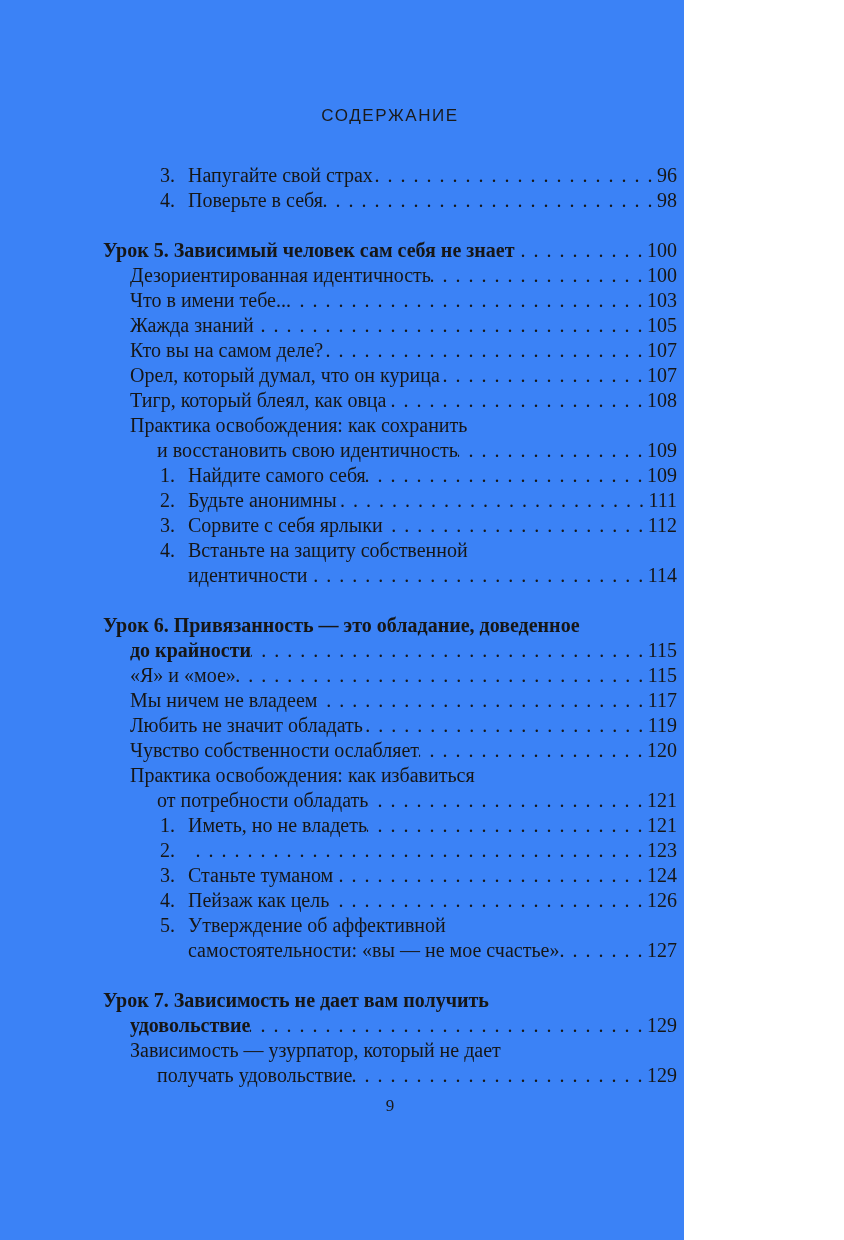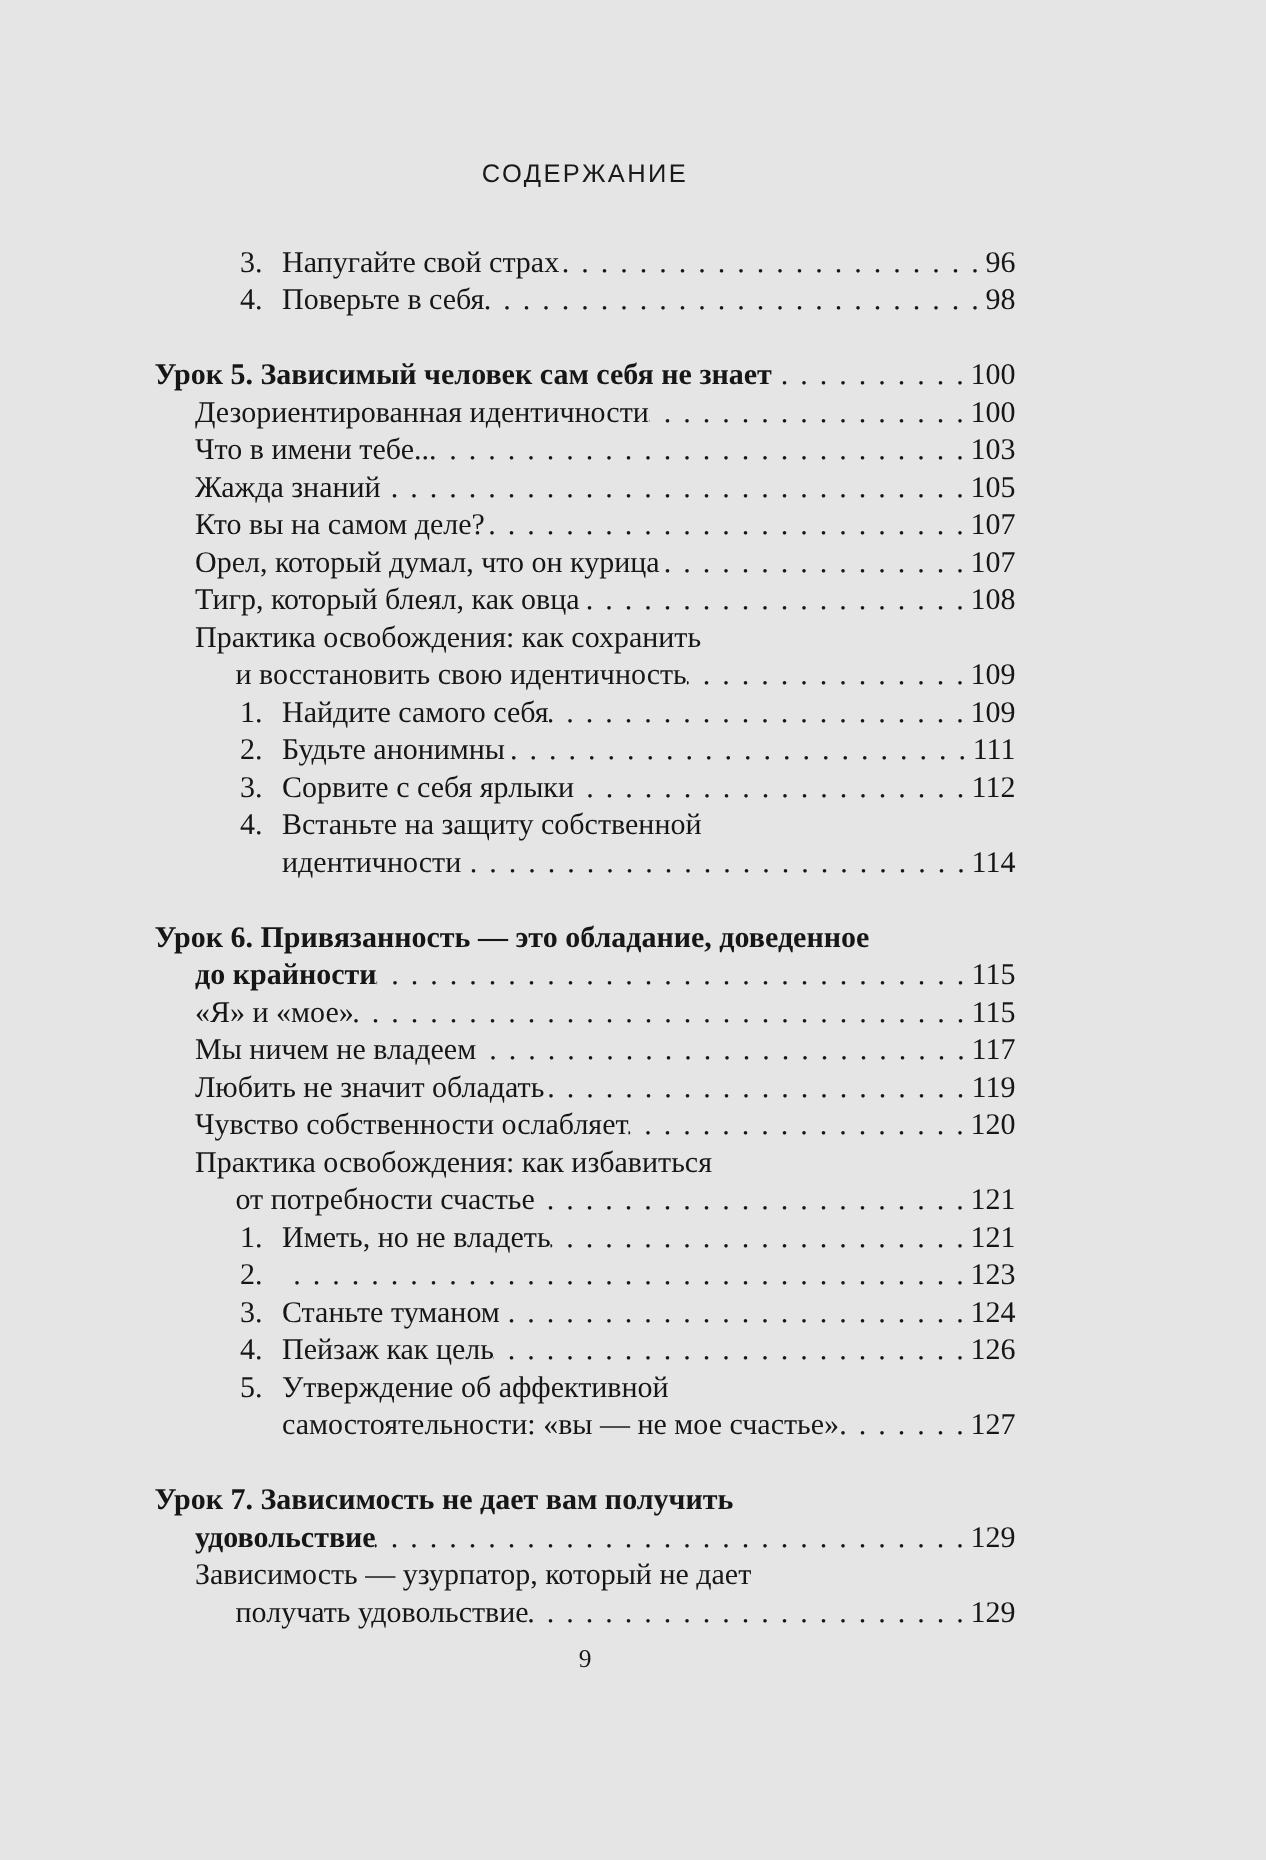--- a/index.html
+++ b/index.html
@@ -2,23 +2,23 @@
 <html lang="ru"><head>
 <meta charset="utf-8">
 <style>
   html, body {
     margin: 0;
     padding: 0;
     background: #ffffff;
   }
   .sheet {
     position: relative;
-    width: 844px;
+    width: 684px;
     height: 1240px;
-    background: #e5e5e5;
+    background: #3b82f6;
     overflow: hidden;
     font-family: "Liberation Serif", "DejaVu Serif", serif;
     color: #161616;
   }
   .contents-header {
     position: absolute;
     left: 103px;
     top: 106px;
     width: 574px;
     text-align: center;
@@ -99,21 +99,21 @@
       <span class="leader"></span>
       <span class="pg">98</span>
     </div>
 
     <div class="row l0 bold gap">
       <span class="t">Урок 5. Зависимый человек сам себя не знает</span>
       <span class="leader"></span>
       <span class="pg">100</span>
     </div>
     <div class="row l1">
-      <span class="t">Дезориентированная идентичности</span>
+      <span class="t">Дезориентированная идентичность</span>
       <span class="leader"></span>
       <span class="pg">100</span>
     </div>
     <div class="row l1">
       <span class="t">Что в имени тебе...</span>
       <span class="leader"></span>
       <span class="pg">103</span>
     </div>
     <div class="row l1">
       <span class="t">Жажда знаний</span>
@@ -196,21 +196,21 @@
     </div>
     <div class="row l1">
       <span class="t">Чувство собственности ослабляет</span>
       <span class="leader"></span>
       <span class="pg">120</span>
     </div>
     <div class="row l1">
       <span class="t">Практика освобождения: как избавиться</span>
     </div>
     <div class="row l2">
-      <span class="t">от потребности счастье</span>
+      <span class="t">от потребности обладать</span>
       <span class="leader"></span>
       <span class="pg">121</span>
     </div>
     <div class="row lnum">
       <span class="no">1.</span>
       <span class="t">Иметь, но не владеть</span>
       <span class="leader"></span>
       <span class="pg">121</span>
     </div>
     <div class="row lnum">

